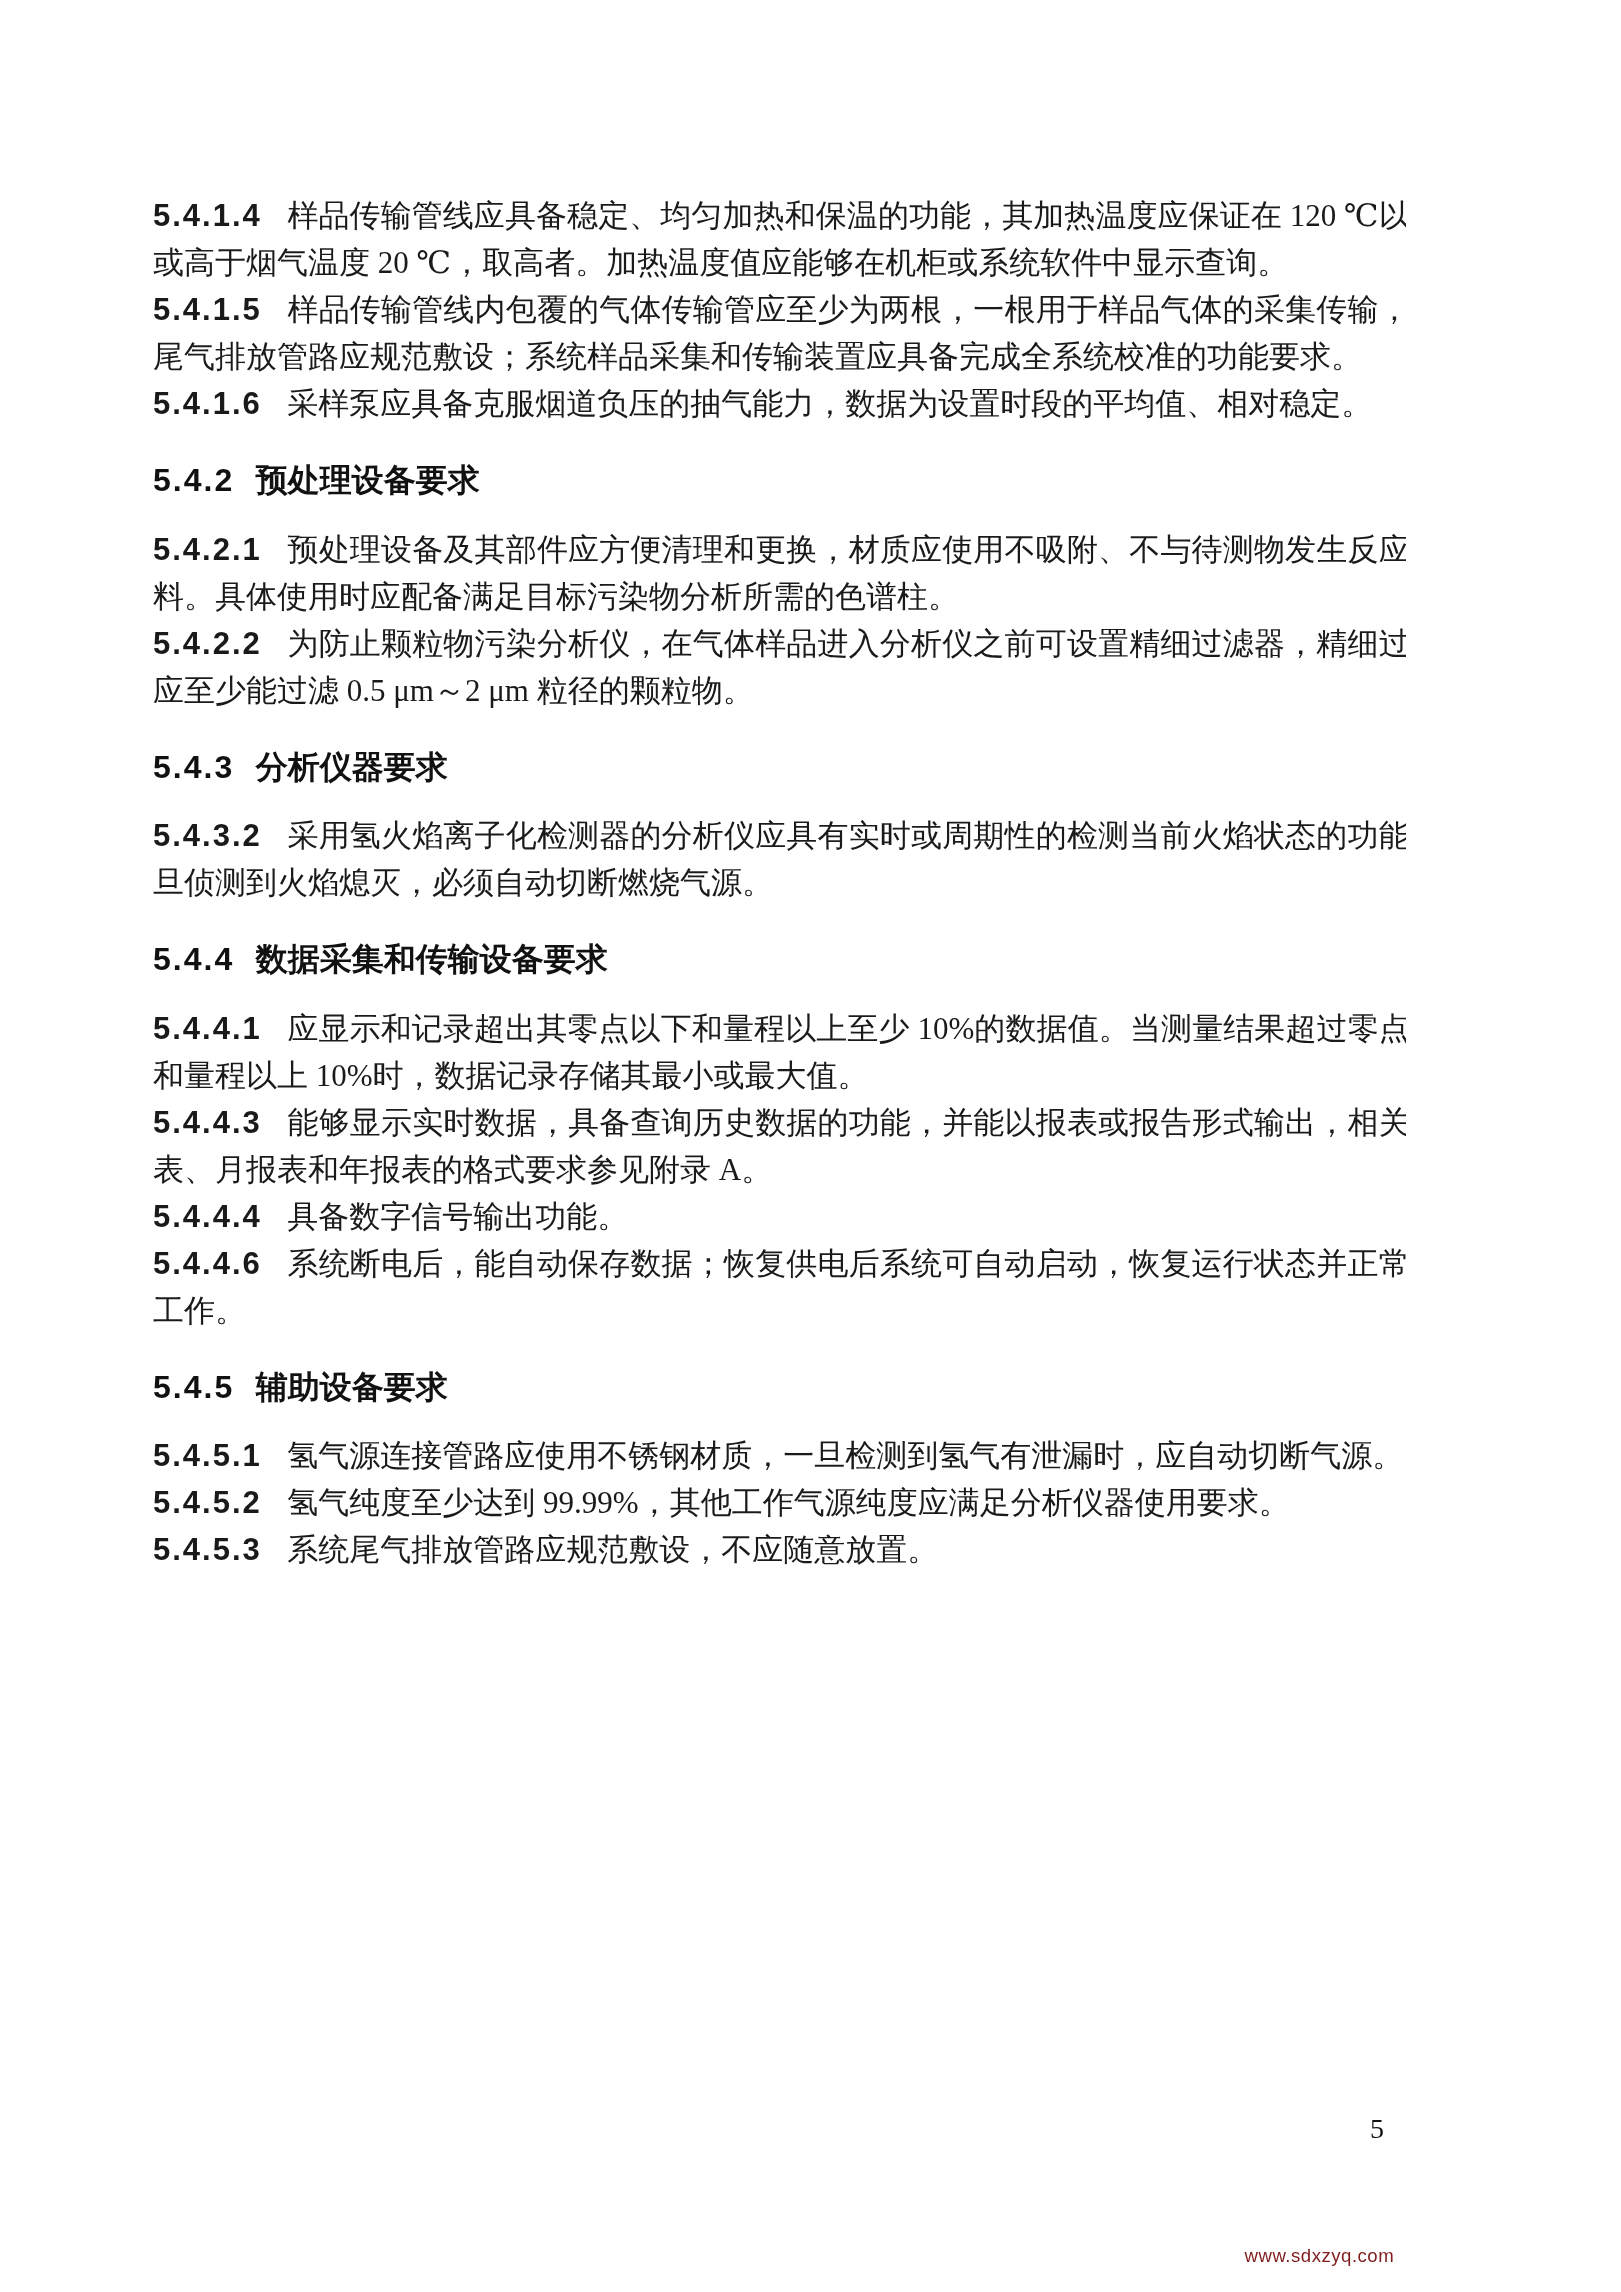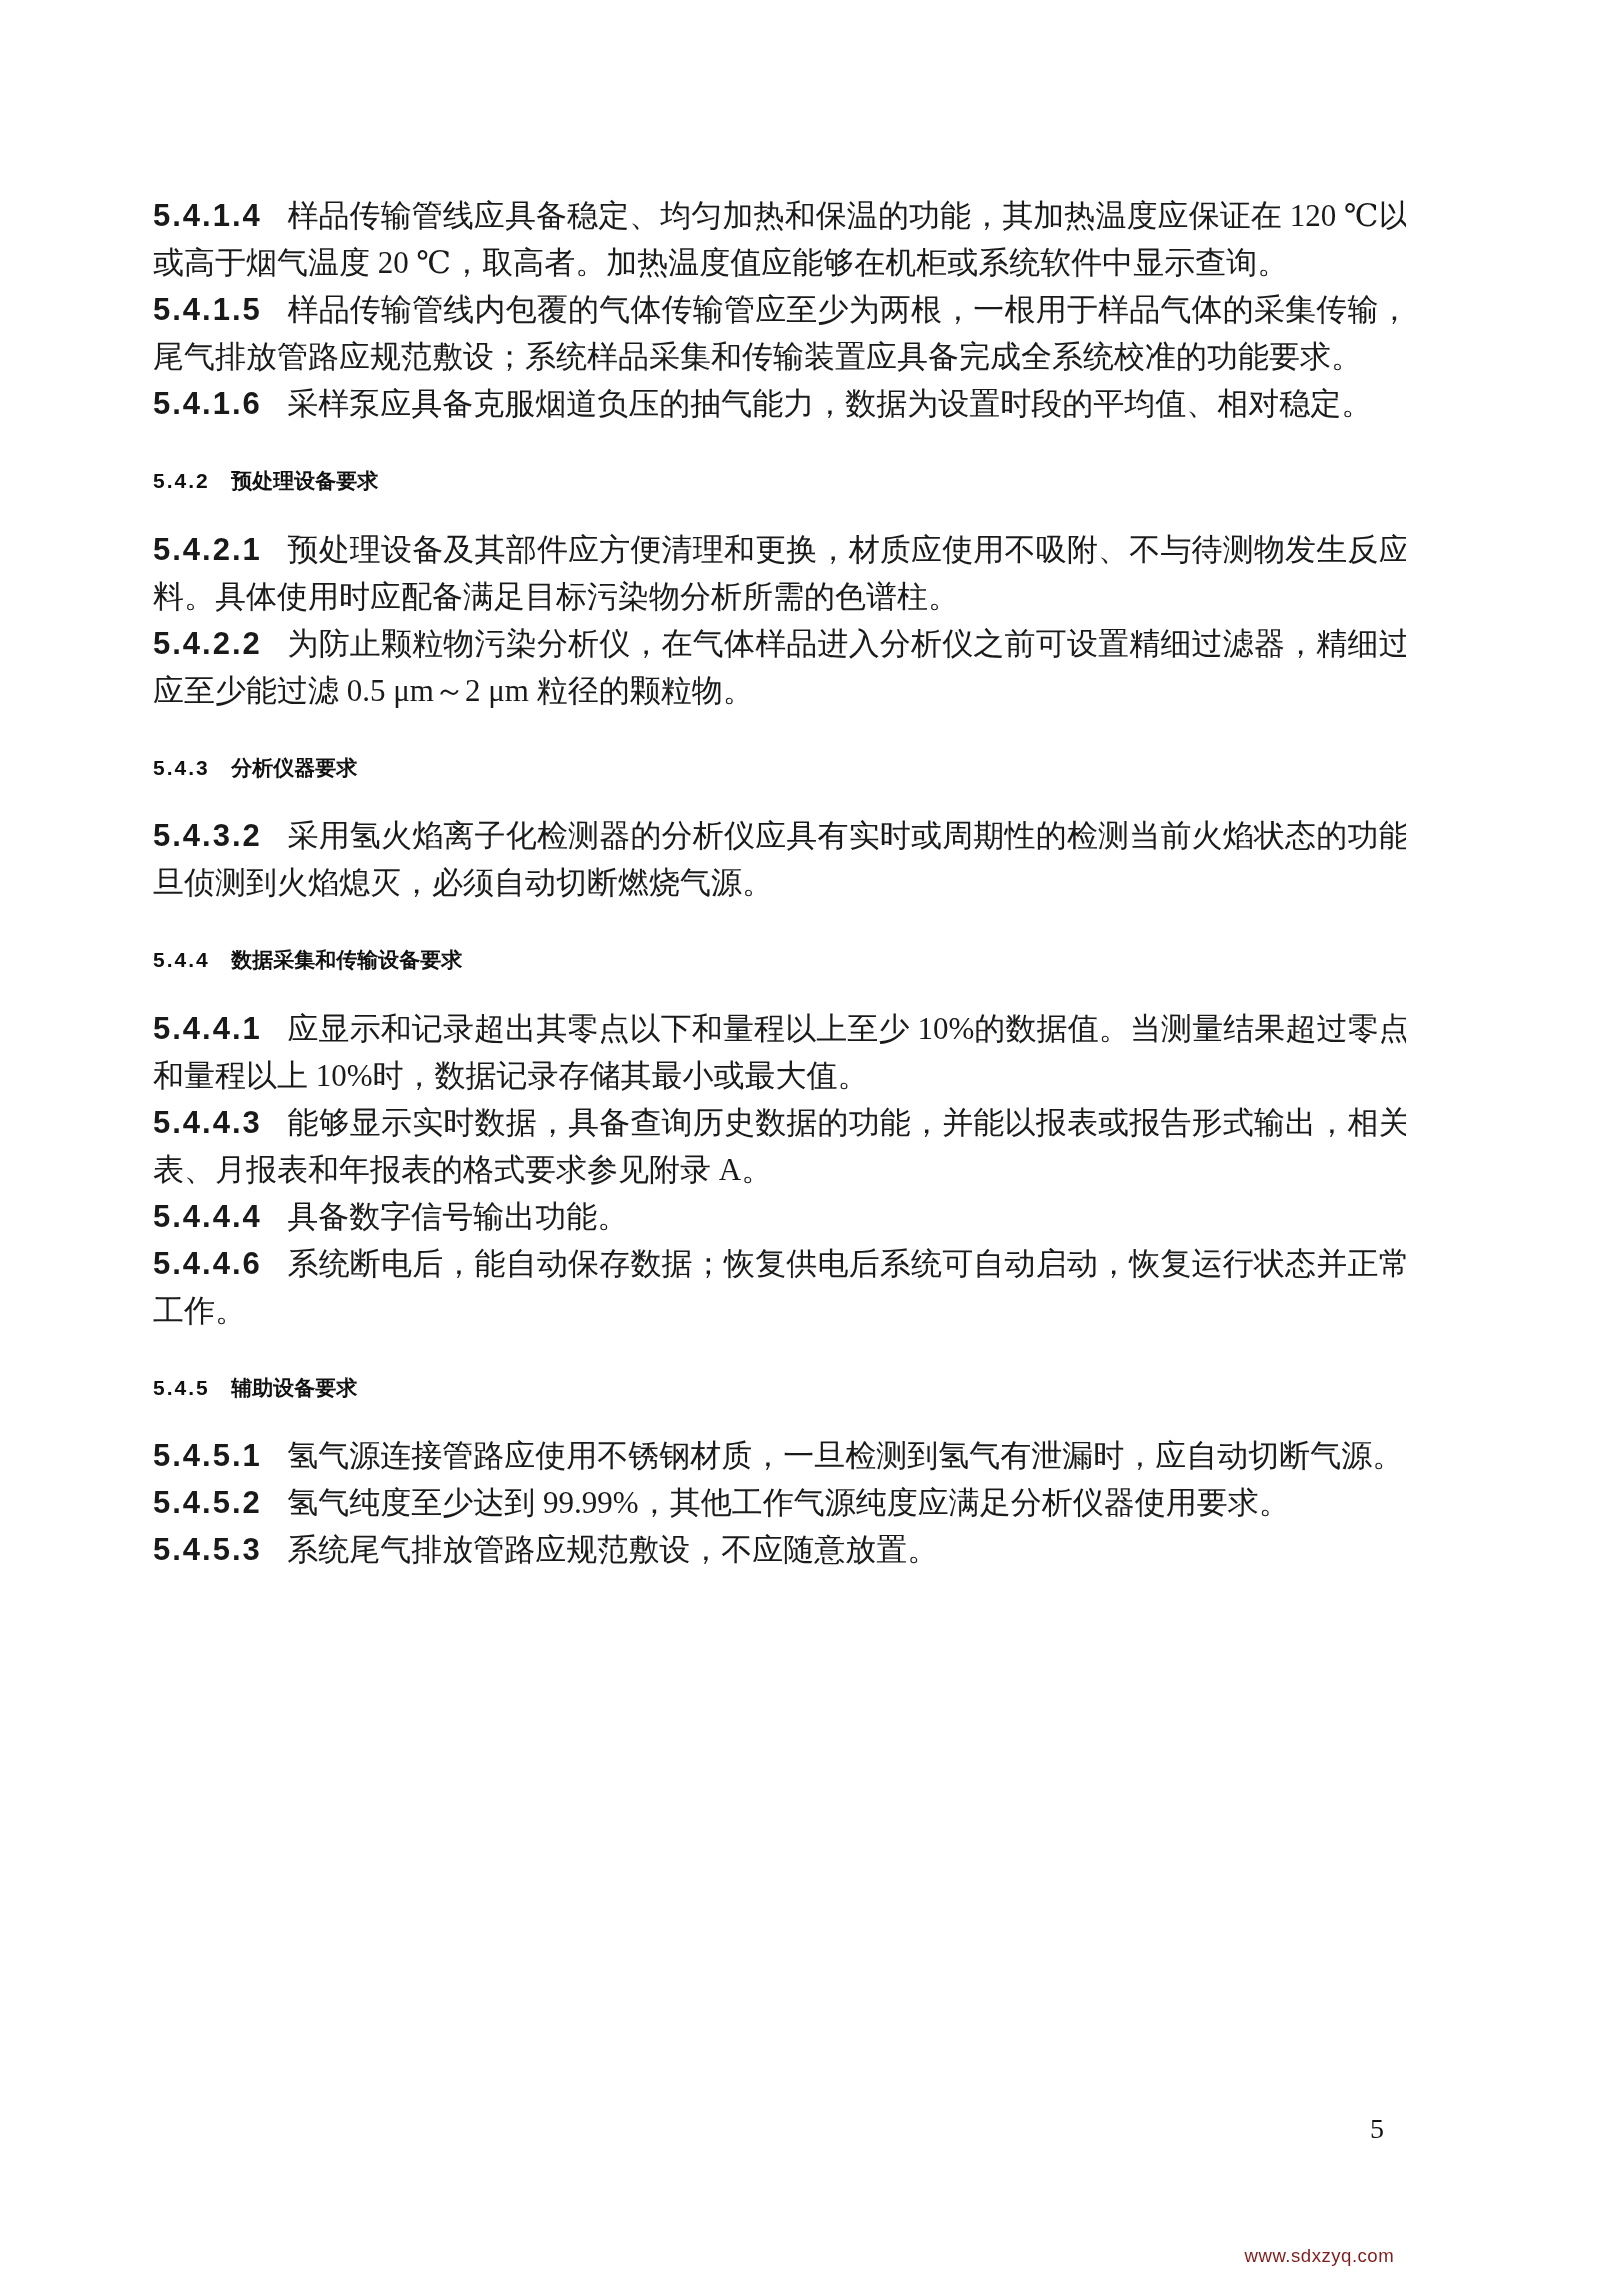--- a/index.html
+++ b/index.html
@@ -34,21 +34,21 @@
     font-family: "Liberation Sans", "DejaVu Sans", sans-serif;
     font-weight: bold;
     letter-spacing: 2px;
     margin-right: 25.5px;
     white-space: nowrap;
   }
   h3.heading {
     margin: 30px 0 21.6px 0;
     font-family: "Liberation Sans", "DejaVu Sans", sans-serif;
     font-weight: bold;
-    font-size: 21px;
+    font-size: 32px;
     line-height: 47px;
     color: #111111;
   }
   .heading-number {
     letter-spacing: 2px;
     margin-right: 21.6px;
     white-space: nowrap;
   }
   .page-number {
     position: absolute;

